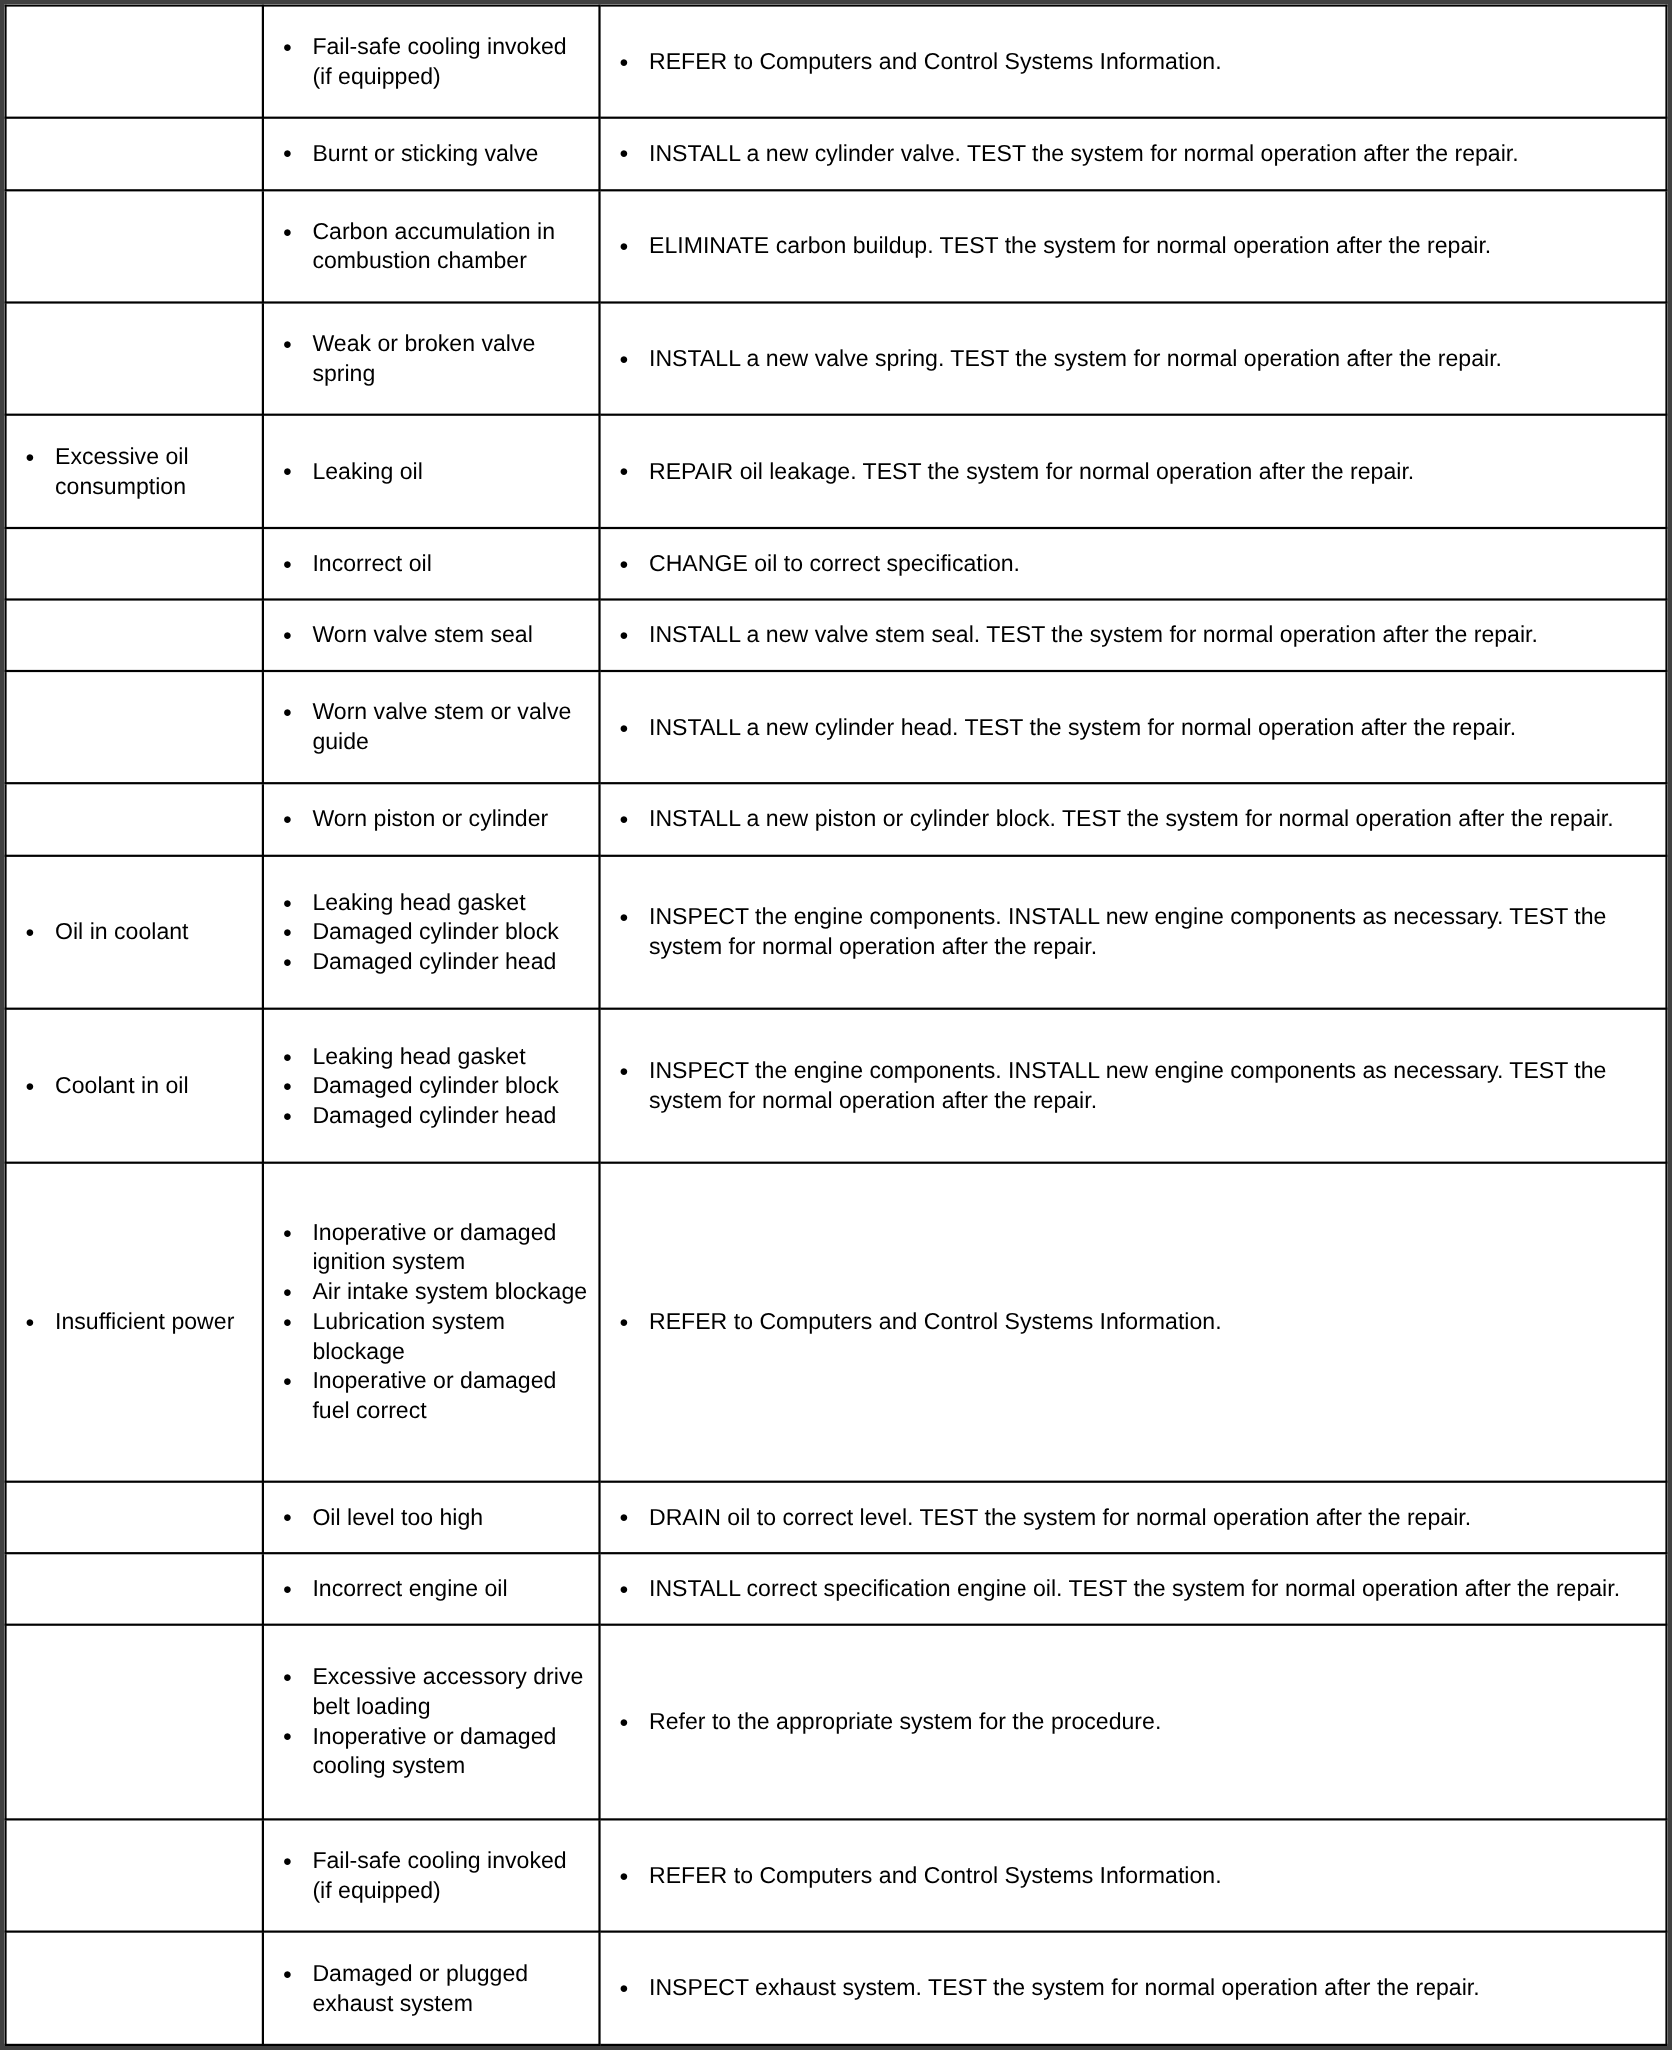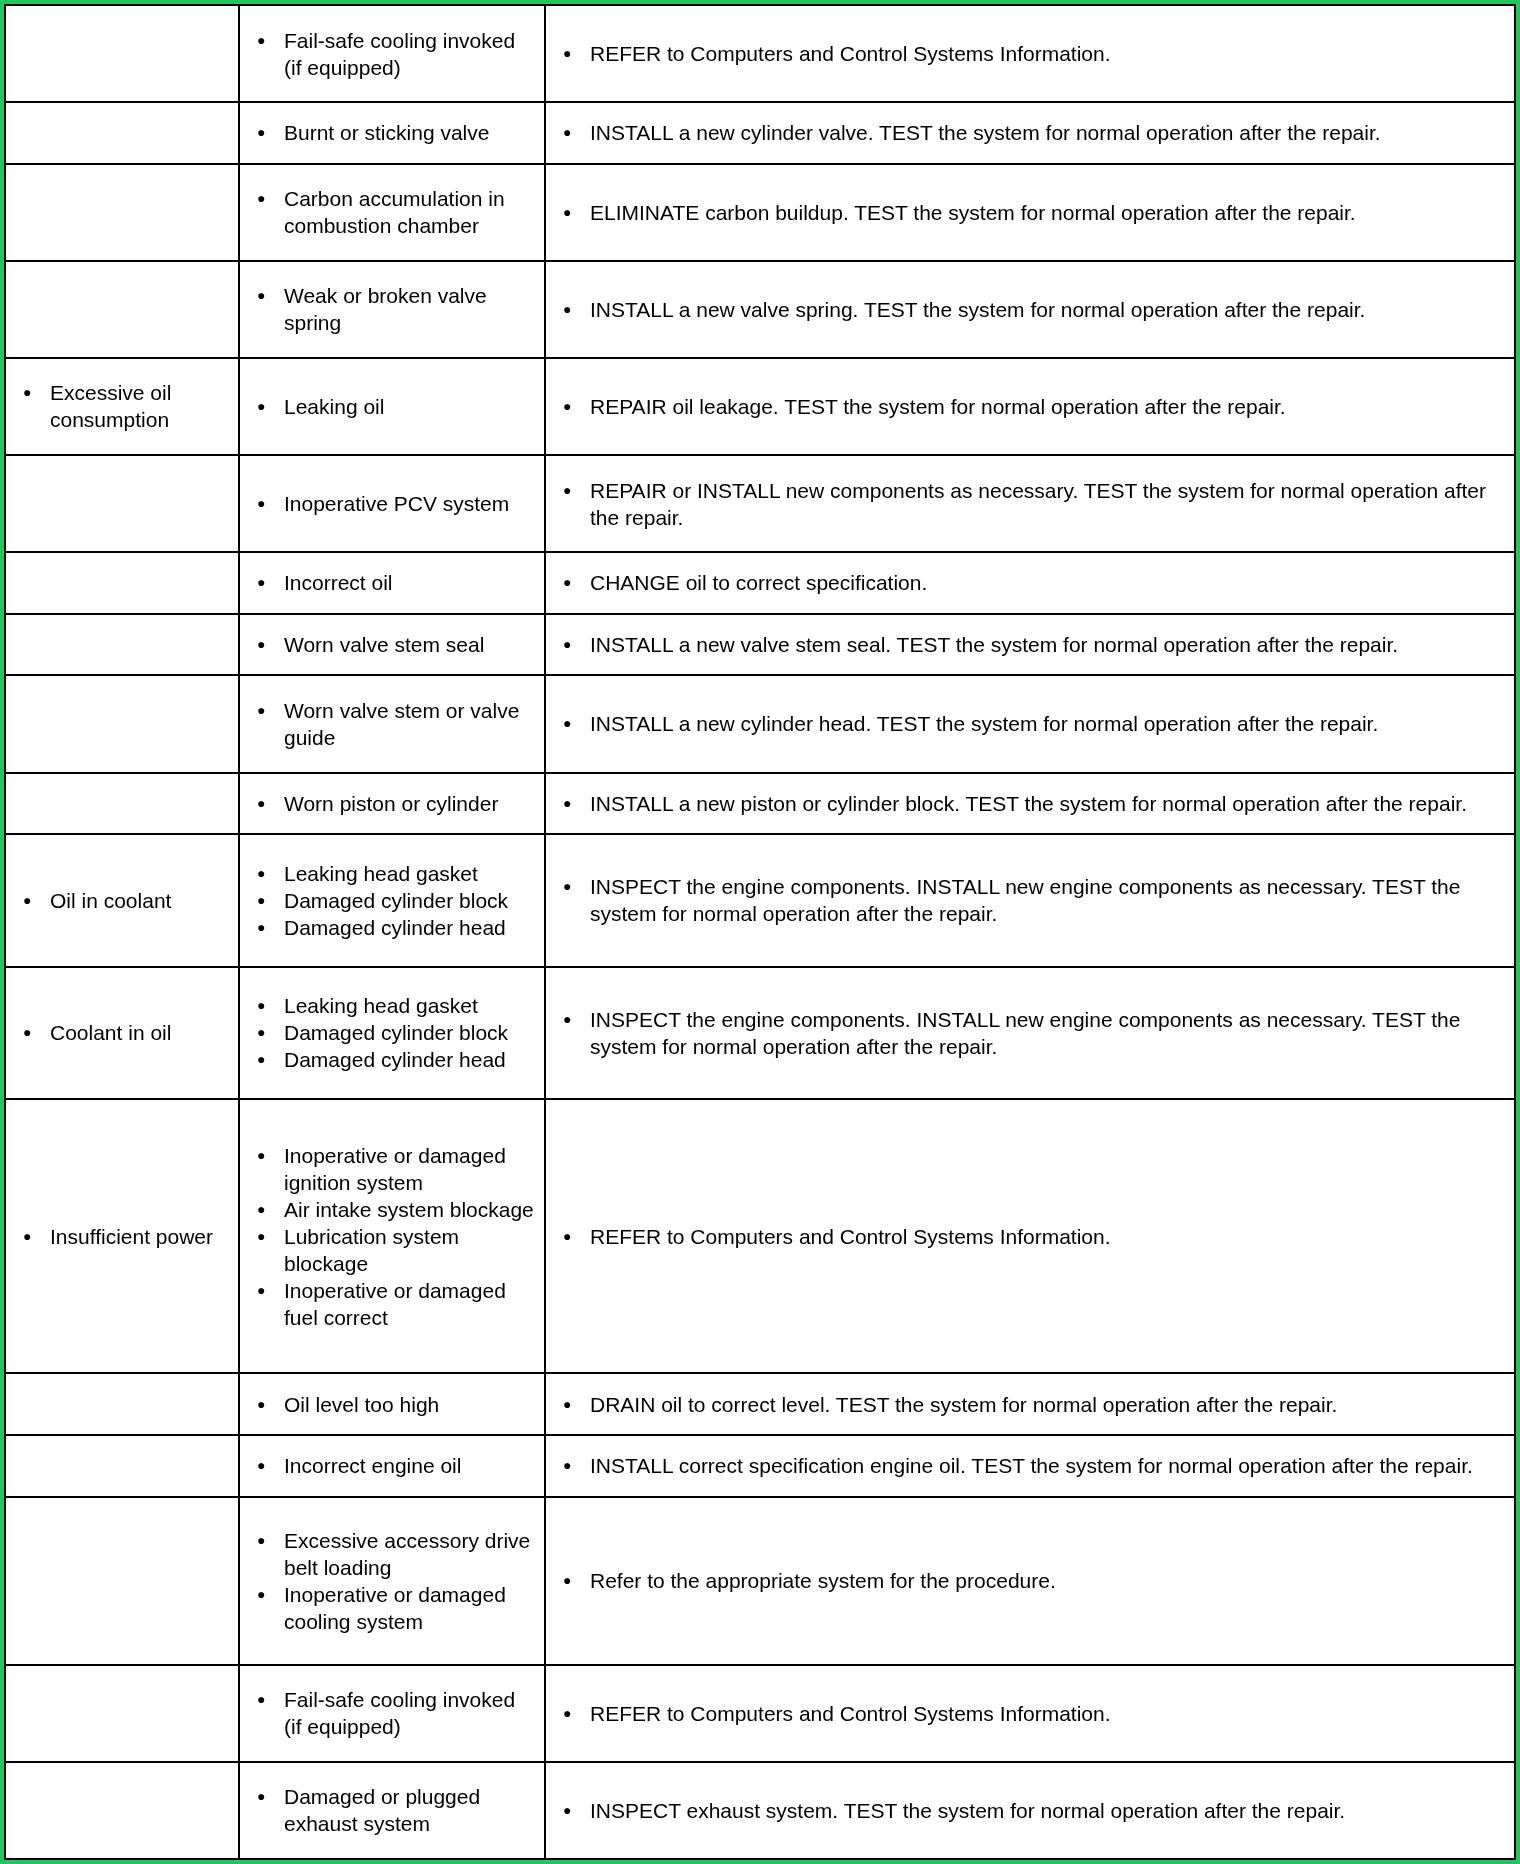--- a/index.html
+++ b/index.html
@@ -5,21 +5,21 @@
   html, body {
     margin: 0;
     padding: 0;
     background: #ffffff;
     font-family: "Liberation Sans", sans-serif;
   }
   .page {
     width: 1520px;
     height: 1864px;
     box-sizing: border-box;
-    border: 4px solid #22c55e;
+    border: 4px solid #404040;
     background: #ffffff;
     overflow: hidden;
   }
   table.diag {
     width: 100%;
     height: 100%;
     border-collapse: collapse;
     table-layout: fixed;
   }
   table.diag td {
@@ -124,33 +124,20 @@
           <td class="c2">
             <ul class="cell-list">
               <li>REPAIR oil leakage. TEST the system for normal operation after the repair.</li>
             </ul>
           </td>
         </tr>
         <tr>
           <td class="c0"></td>
           <td class="c1">
             <ul class="cell-list">
-              <li>Inoperative PCV system</li>
-            </ul>
-          </td>
-          <td class="c2">
-            <ul class="cell-list">
-              <li>REPAIR or INSTALL new components as necessary. TEST the system for normal operation after the repair.</li>
-            </ul>
-          </td>
-        </tr>
-        <tr>
-          <td class="c0"></td>
-          <td class="c1">
-            <ul class="cell-list">
               <li>Incorrect oil</li>
             </ul>
           </td>
           <td class="c2">
             <ul class="cell-list">
               <li>CHANGE oil to correct specification.</li>
             </ul>
           </td>
         </tr>
         <tr>

